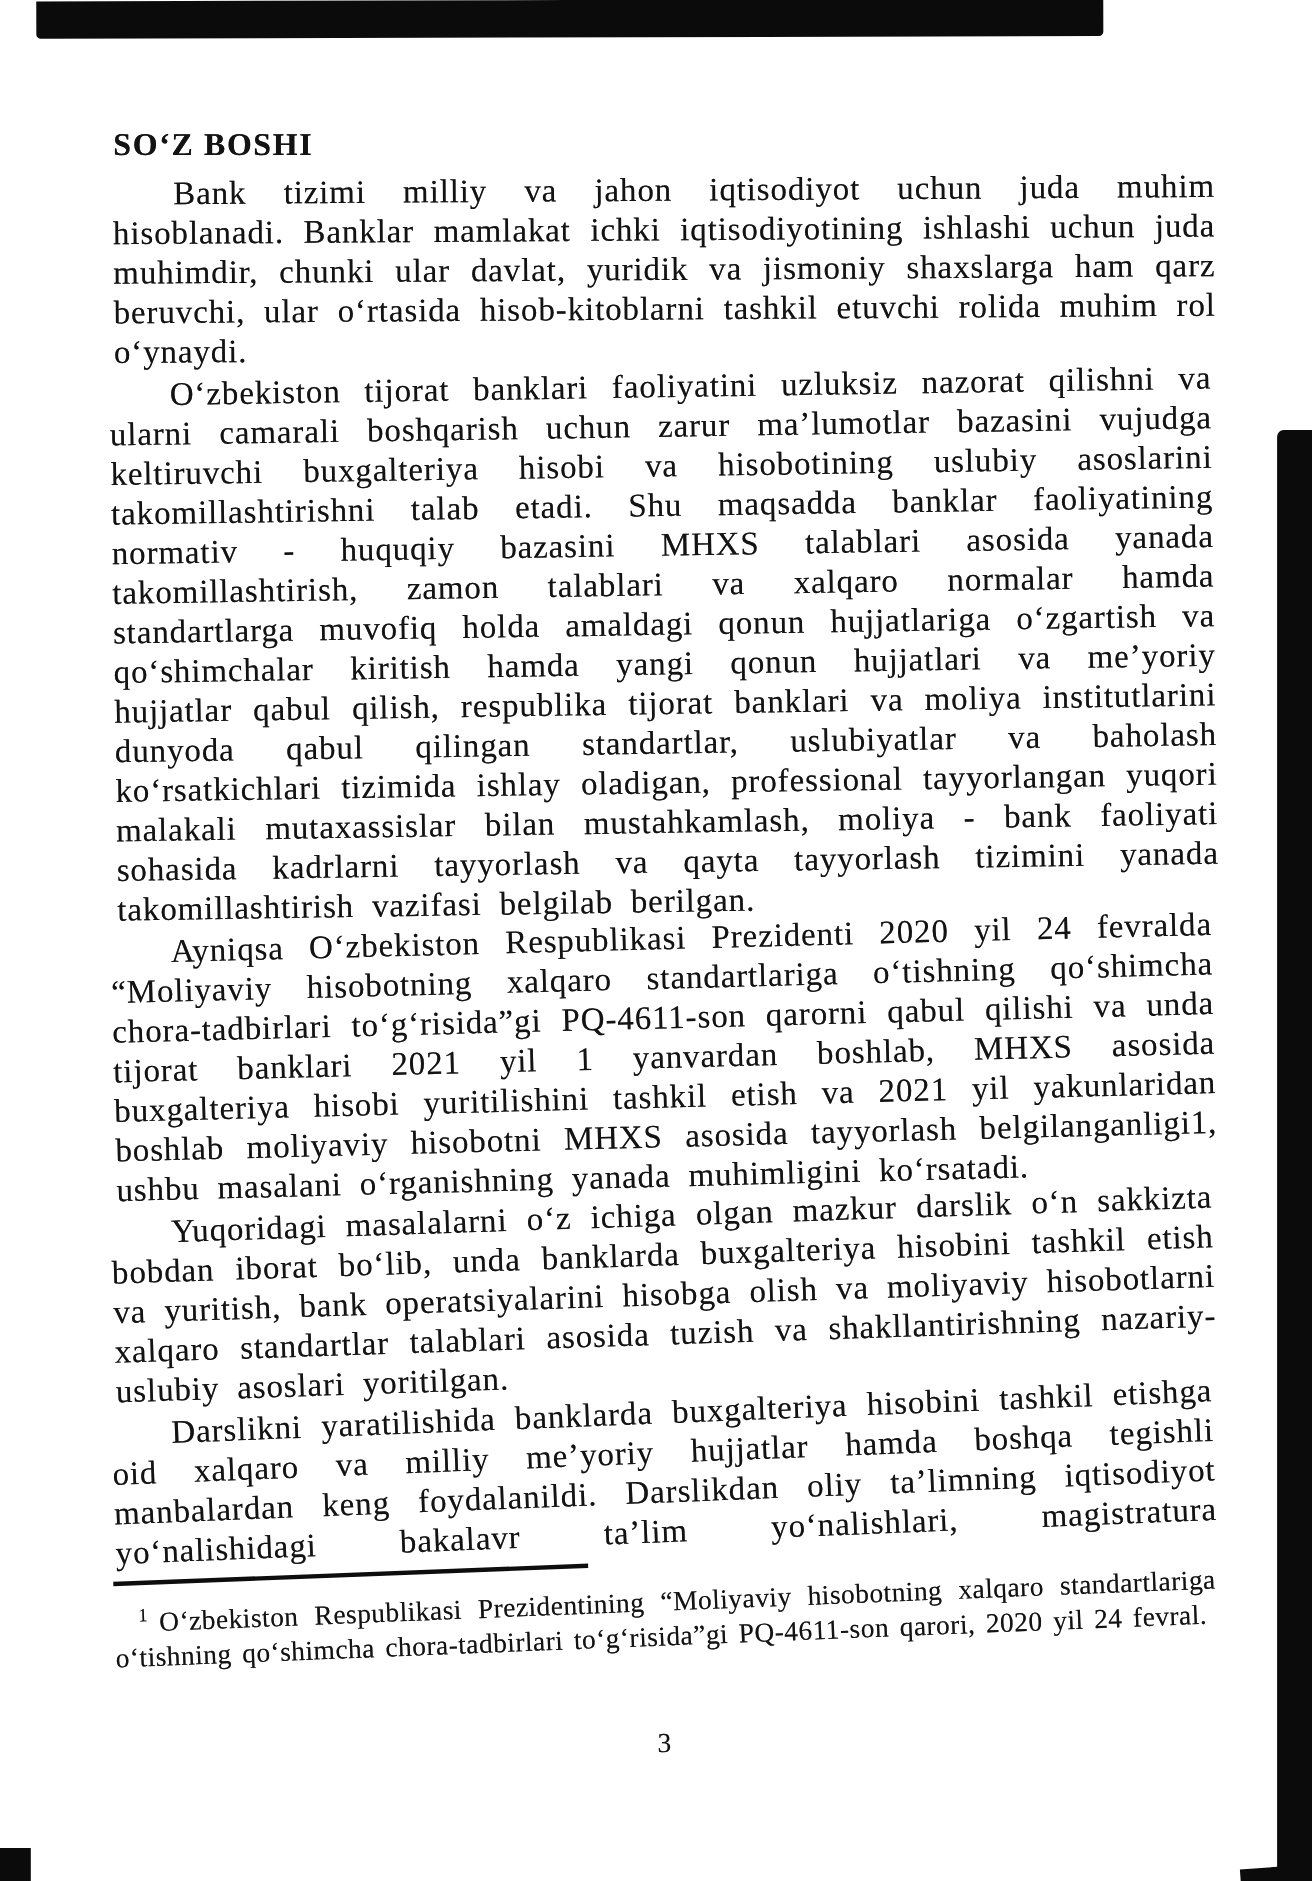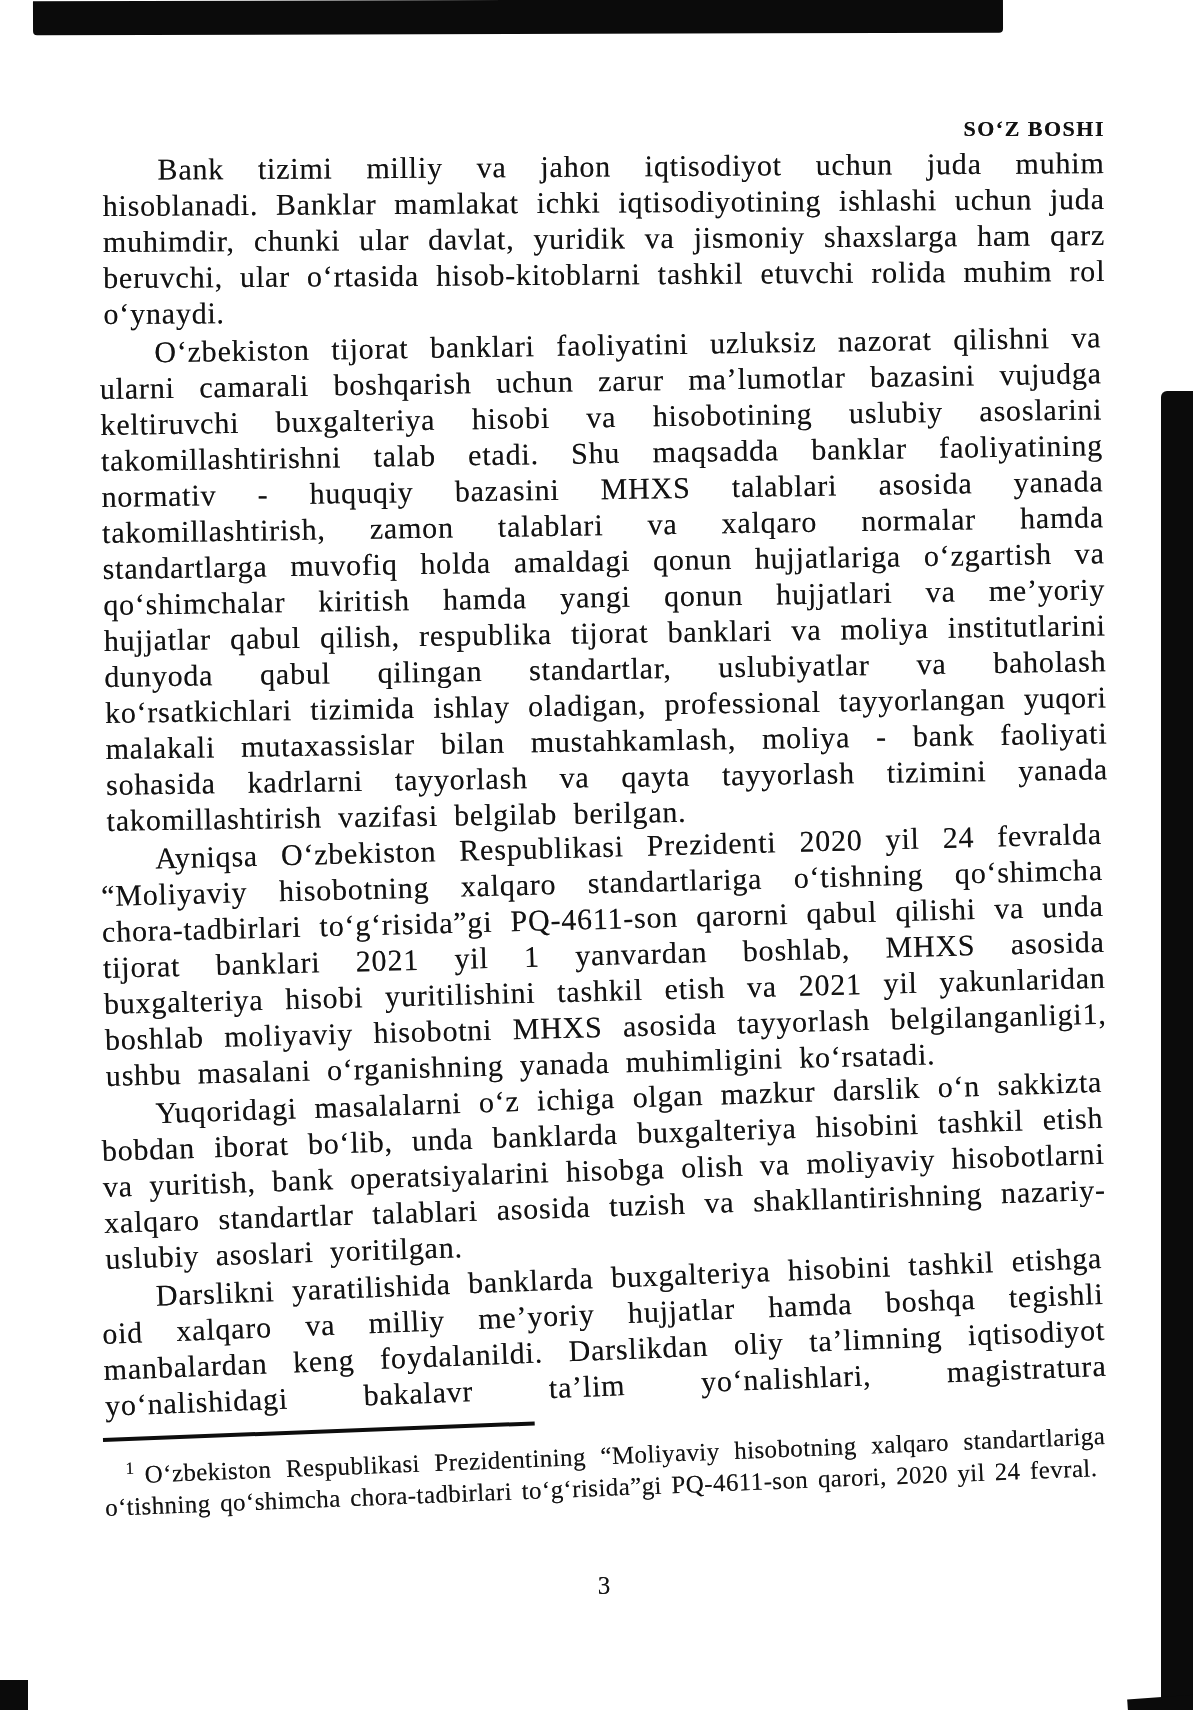--- a/index.html
+++ b/index.html
@@ -30,23 +30,23 @@
     left: 1128px; top: 1697px; width: 70px; height: 26px;
     transform: rotate(-4deg);
   }
   
   .content {
     position: absolute;
     left: 103px; top: 116px; width: 1002px;
   }
   .doc-title {
     margin: 0 0 10px 0;
-    font-size: 22px;
+    font-size: 29px;
     font-weight: bold;
-    text-align: right;
+    text-align: left;
     letter-spacing: 1.5px;
     text-shadow: 0 0 0.6px rgba(0,0,0,0.7);
   }
   p.body {
     margin: 0 0 3px 0;
     font-size: 30px;
     line-height: 36px;
     text-align: justify;
     text-indent: 55px;
     letter-spacing: 0.8px;

